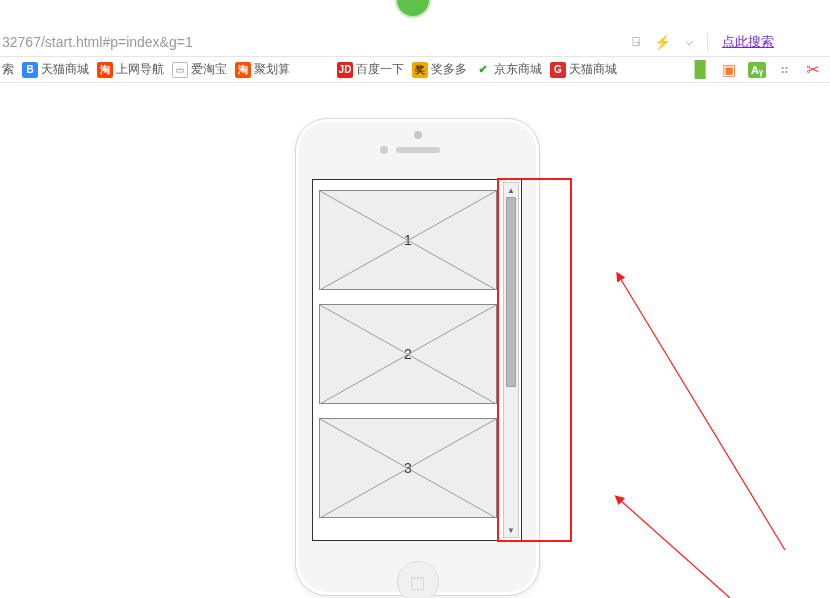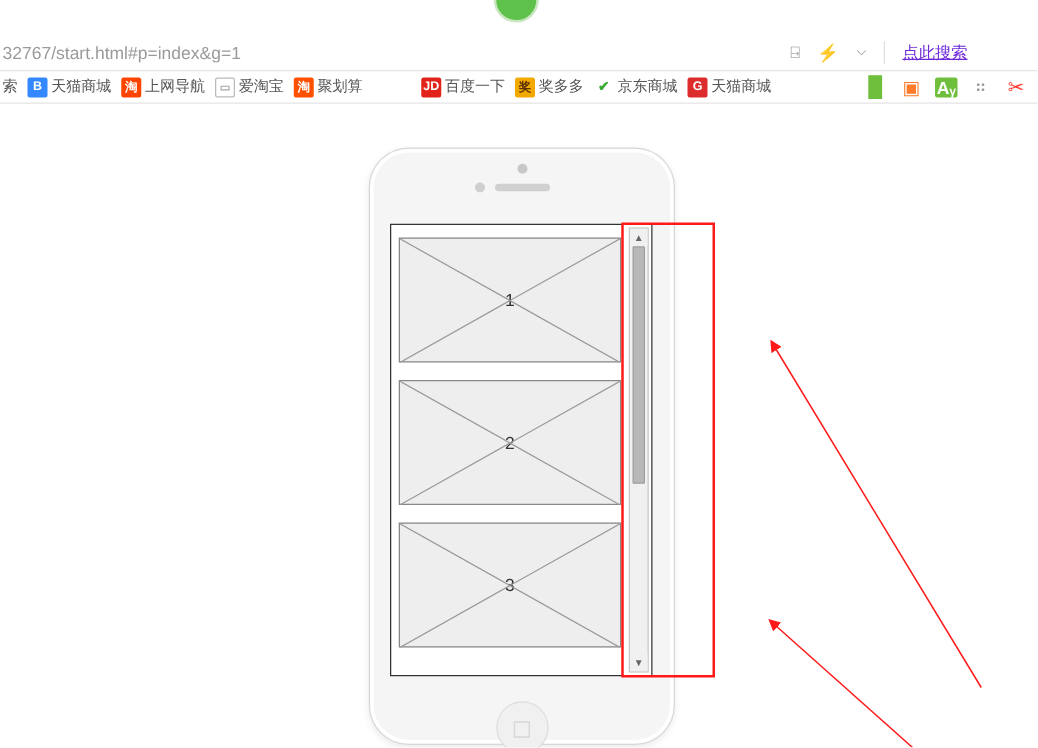--- a/index.html
+++ b/index.html
@@ -118,21 +118,21 @@
   .ext-ico {
     width: 18px;
     height: 18px;
     display:flex;
     align-items:center;
     justify-content:center;
     cursor:pointer;
   }
   .ext-book { color:#6fbf3c; font-size:16px;}
   .ext-tv   { color:#ff7a2a; font-size:15px;}
-  .ext-ay   { background:#6fbf3c; color:#fff; font-size:14px; font-weight:bold; border-radius:2px; width:18px; height:16px; padding-top:1px;}
+  .ext-ay   { background:#6fbf3c; color:#fff; font-size:11px; font-weight:bold; border-radius:2px; width:18px; height:16px; padding-top:1px;}
   .ext-dd   { color:#999; font-size:8px; line-height:4px; letter-spacing:1px;}
   .ext-scis { color:#ff3b2f; font-size:16px;}
 
   
   .phone {
     position: absolute;
     top: 118px;
     left: 295px;
     width: 245px;
     height: 478px;

